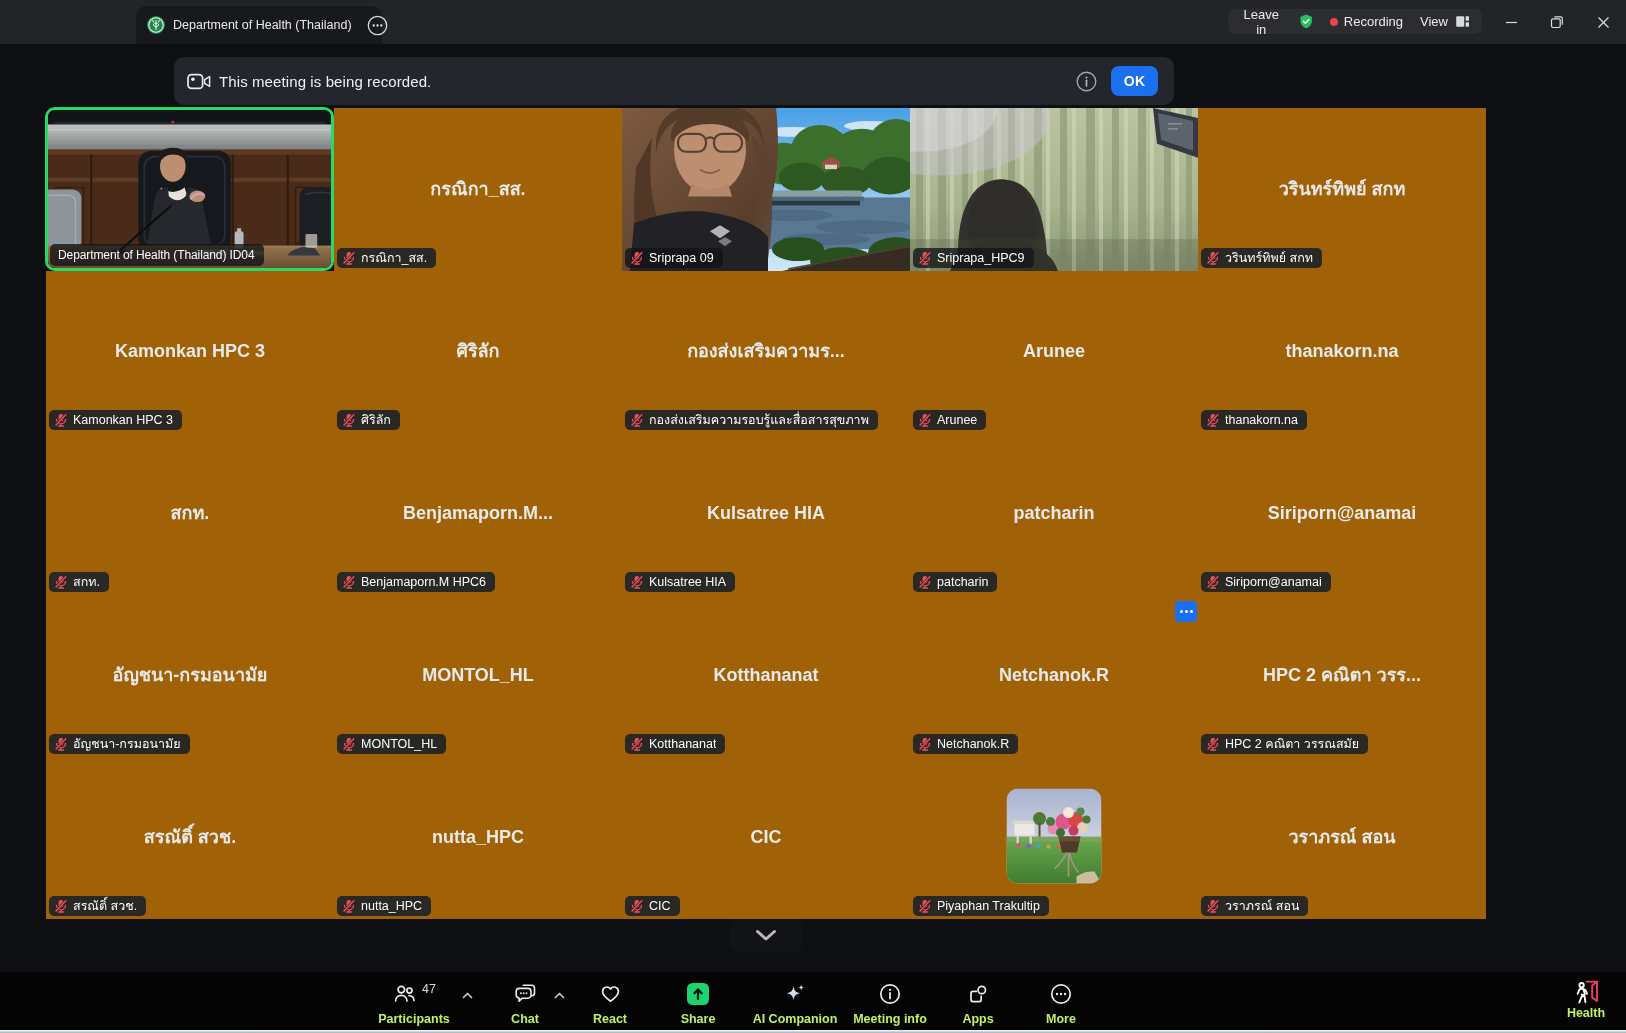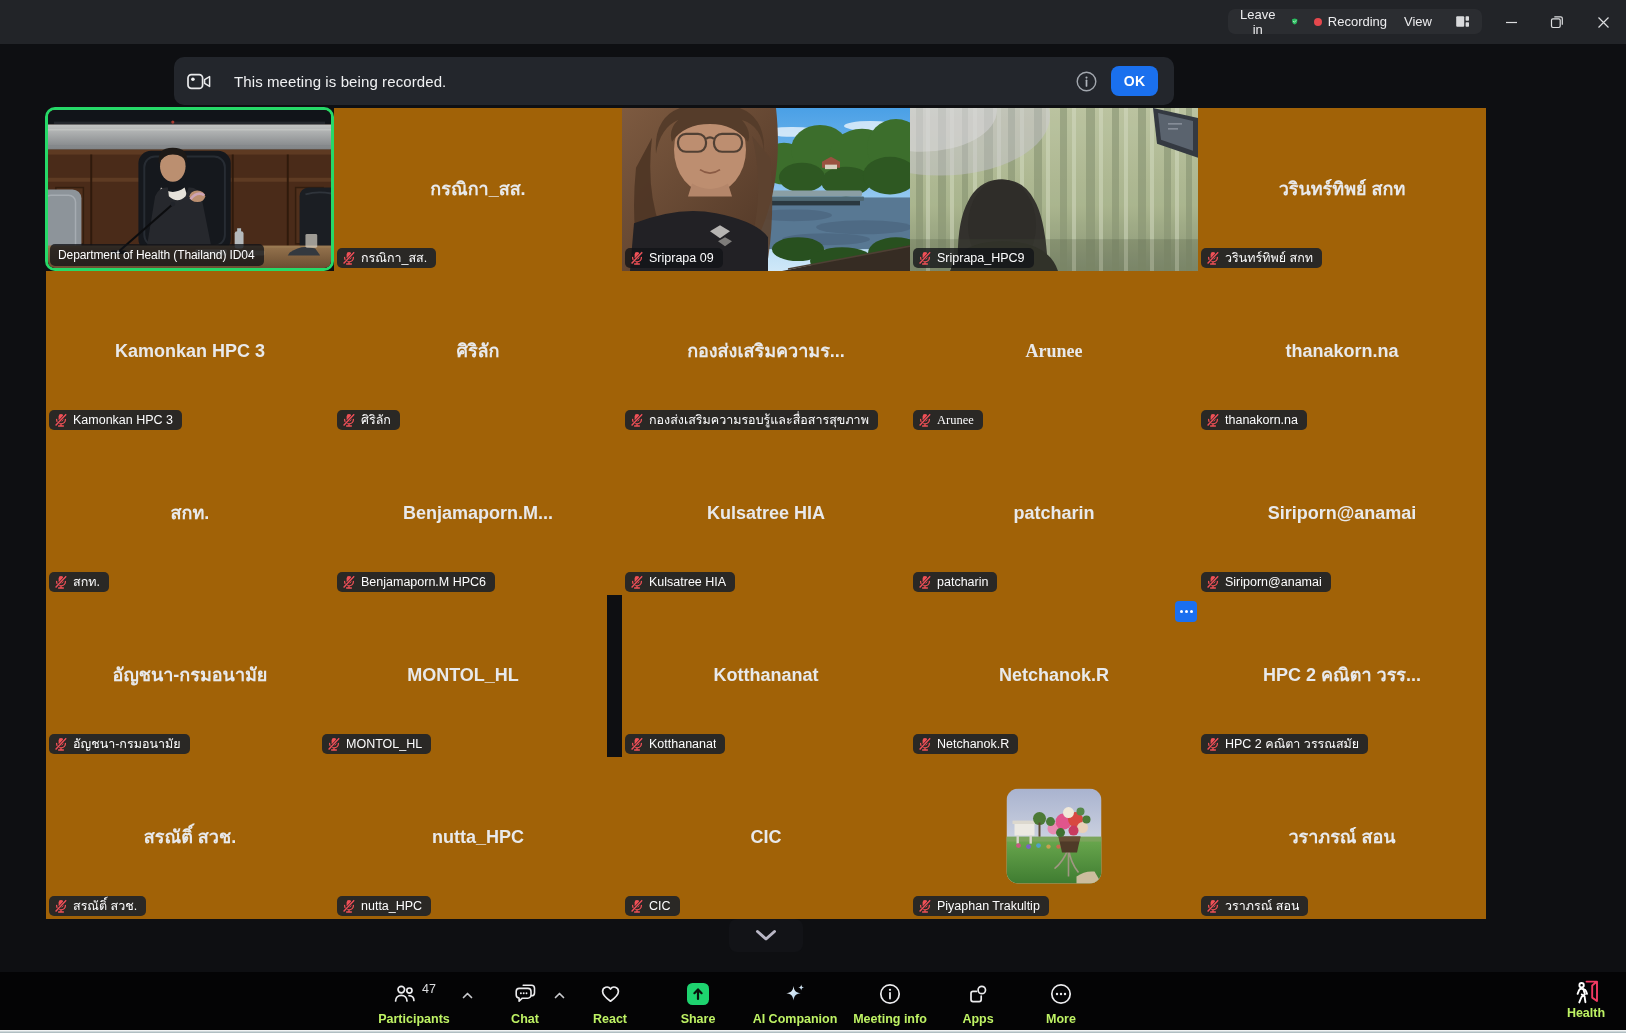--- a/index.html
+++ b/index.html
@@ -24,21 +24,21 @@
   .rec-text { font-size:13px; color:#ececee; }
   .view-btn { display:flex; align-items:center; }
   .view-text { font-size:13px; color:#ececee; margin-right:7px; }
   .win-controls { position:absolute; right:0; top:0; height:44px; display:flex; }
   .win-btn { width:46px; height:44px; display:flex; align-items:center; justify-content:center; }
 
   
   .banner { position:absolute; left:174px; top:57px; width:1000px; height:48px; background:#23262c;
             border-radius:10px; display:flex; align-items:center; padding:0 16px 0 13px; }
   .banner-cam { width:24px; height:17px; flex:0 0 24px; }
-  .banner-text { margin-left:23px; font-size:15px; color:#f0f1f3; letter-spacing:.1px; }
+  .banner-text { margin-left:8px; font-size:15px; color:#f0f1f3; letter-spacing:.1px; }
   .banner-spacer { flex:1; }
   .banner-info { width:21px; height:21px; margin-right:14px; }
   .ok-btn { width:47px; height:30px; background:#1a70ee; border:none; border-radius:8px; color:#fff;
             font-size:14px; font-weight:700; font-family:inherit; letter-spacing:.3px; }
 
   
   .tile { position:absolute; width:288px; height:162px; background:#a16207; }
   .tile.video-tile { background:#be185d; }
   .tile.active { border:3px solid #26d968; border-radius:10px; overflow:hidden; background:#000; }
   .tile .scene { position:absolute; inset:0; width:100%; height:100%; display:block; }
@@ -116,32 +116,49 @@
     <linearGradient id="g-star" x1="0" y1="0" x2="1" y2="1">
       <stop offset="0" stop-color="#ffffff"></stop>
         <stop offset="1" stop-color="#9cc4e4"></stop>
     </linearGradient>
   </defs>
 </svg>
 
 <div id="app">
 
   <div class="titlebar">
+    <div class="tab">
+      <svg class="tab-logo" viewBox="0 0 18 18">
+        <circle cx="9" cy="9" r="9" fill="#1f8a4c"></circle>
+        <circle cx="9" cy="9" r="7.2" fill="none" stroke="#eaf4ec" stroke-width="1.1"></circle>
+        <path d="M9 4.5 v9 M9 8 C6.8 7.2 5.8 5.8 5.8 4.2 M9 8 c2.2-.8 3.2-2.2 3.2-3.8 M9 11 c-1.6-.5-2.4-1.4-2.6-2.6 M9 11 c1.6-.5 2.4-1.4 2.6-2.6" stroke="#f2f8f3" stroke-width="1" fill="none" stroke-linecap="round"></path>
+      </svg>
+      <span class="tab-title">Department of Health (Thailand)</span>
+      <span class="tab-sep"></span>
+      <button class="tab-more" style="background:none;border:none;">
+        <svg width="21" height="21" viewBox="0 0 21 21">
+          <circle cx="10.5" cy="10.5" r="9.2" fill="none" stroke="#d8d9db" stroke-width="1.3"></circle>
+          <circle cx="6.7" cy="10.5" r="1.15" fill="#e7e8ea"></circle>
+            <circle cx="10.5" cy="10.5" r="1.15" fill="#e7e8ea"></circle>
+            <circle cx="14.3" cy="10.5" r="1.15" fill="#e7e8ea"></circle>
+        </svg>
+      </button>
+    </div>
 
     <div class="pill">
       <button class="sign-in" style="background:none;border:none;font-family:inherit;">Leave in</button>
       <svg class="shield" viewBox="0 0 20 20">
         <path d="M10 1.6 17 4.1 v4.6 c0 4.7-2.9 8-7 9.7 C5.9 16.7 3 13.4 3 8.7 V4.1 Z" fill="#2abd5f"></path>
         <path d="M6.6 9.8 l2.4 2.4 4.4-4.6" fill="none" stroke="#fff" stroke-width="1.8" stroke-linecap="round" stroke-linejoin="round"></path>
       </svg>
       <span class="rec">
         <span class="rec-dot"></span>
         <span class="rec-text">Recording</span>
       </span>
-      <button class="view-btn" style="background:none;border:none;gap:16px;">
+      <button class="view-btn" style="background:none;border:none;">
         <span class="view-text">View</span>
         <svg width="15" height="15" viewBox="0 0 15 15">
           <rect x="1.2" y="2.2" width="8" height="10.6" rx="1" fill="#d9dadc"></rect>
           <rect x="10.6" y="2.2" width="3.4" height="4.6" rx=".7" fill="#d9dadc"></rect>
           <rect x="10.6" y="8.2" width="3.4" height="4.6" rx=".7" fill="#d9dadc"></rect>
         </svg>
       </button>
     </div>
 
     <div class="win-controls">
@@ -416,21 +433,21 @@
           <rect x="4.6" y="1" width="4.8" height="7.6" rx="2.4" fill="#f05056" stroke="none"></rect>
           <path d="M2.6 6.5 a4.4 4.4 0 0 0 8.8 0 M7 11 v2 M4.6 13 h4.8"></path>
         </g>
         <path d="M1.6 12.6 L12.2 1.2" stroke="#20232a" stroke-width="2.6"></path>
         <path d="M1.6 12.6 L12.2 1.2" stroke="#f05056" stroke-width="1.4"></path>
       </svg>
       <span>กองส่งเสริมความรอบรู้และสื่อสารสุขภาพ</span>
     </div>
   </div>
 
-  <div class="tile" style="left:910px;top:271px;font-family:Liberation Serif, serif;">
+  <div class="tile" style="left:910px;top:271px;">
     <div class="center-name">Arunee</div>
     <div class="chip">
       <svg class="mic" viewBox="0 0 14 14">
         <g fill="none" stroke="#f05056" stroke-width="1.3" stroke-linecap="round">
           <rect x="4.6" y="1" width="4.8" height="7.6" rx="2.4" fill="#f05056" stroke="none"></rect>
           <path d="M2.6 6.5 a4.4 4.4 0 0 0 8.8 0 M7 11 v2 M4.6 13 h4.8"></path>
         </g>
         <path d="M1.6 12.6 L12.2 1.2" stroke="#20232a" stroke-width="2.6"></path>
         <path d="M1.6 12.6 L12.2 1.2" stroke="#f05056" stroke-width="1.4"></path>
       </svg>
@@ -536,21 +553,21 @@
           <rect x="4.6" y="1" width="4.8" height="7.6" rx="2.4" fill="#f05056" stroke="none"></rect>
           <path d="M2.6 6.5 a4.4 4.4 0 0 0 8.8 0 M7 11 v2 M4.6 13 h4.8"></path>
         </g>
         <path d="M1.6 12.6 L12.2 1.2" stroke="#20232a" stroke-width="2.6"></path>
         <path d="M1.6 12.6 L12.2 1.2" stroke="#f05056" stroke-width="1.4"></path>
       </svg>
       <span>อัญชนา-กรมอนามัย</span>
     </div>
   </div>
 
-  <div class="tile" style="left:319px;top:595px;">
+  <div class="tile" style="left:334px;top:595px;">
     <div class="center-name">MONTOL_HL</div>
     <div class="chip">
       <svg class="mic" viewBox="0 0 14 14">
         <g fill="none" stroke="#f05056" stroke-width="1.3" stroke-linecap="round">
           <rect x="4.6" y="1" width="4.8" height="7.6" rx="2.4" fill="#f05056" stroke="none"></rect>
           <path d="M2.6 6.5 a4.4 4.4 0 0 0 8.8 0 M7 11 v2 M4.6 13 h4.8"></path>
         </g>
         <path d="M1.6 12.6 L12.2 1.2" stroke="#20232a" stroke-width="2.6"></path>
         <path d="M1.6 12.6 L12.2 1.2" stroke="#f05056" stroke-width="1.4"></path>
       </svg>

